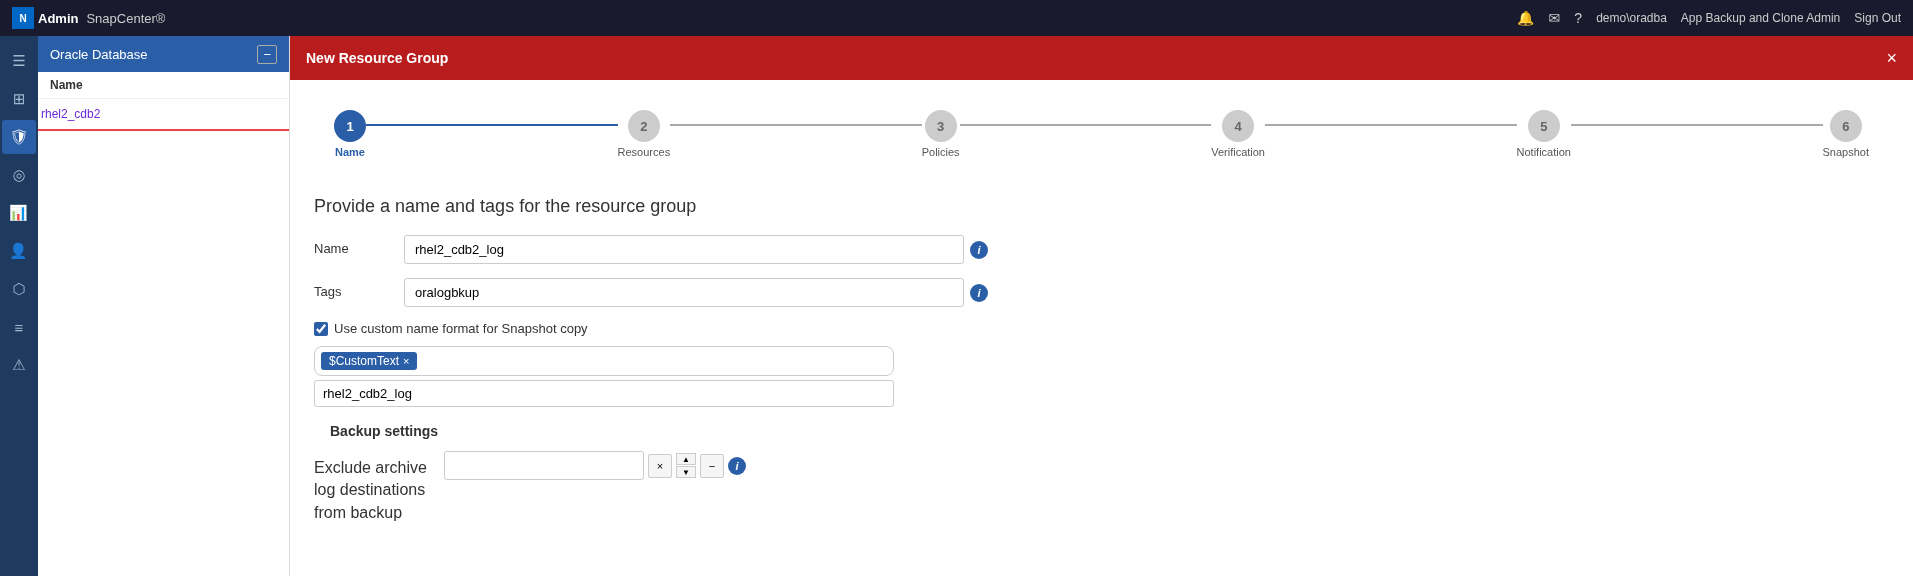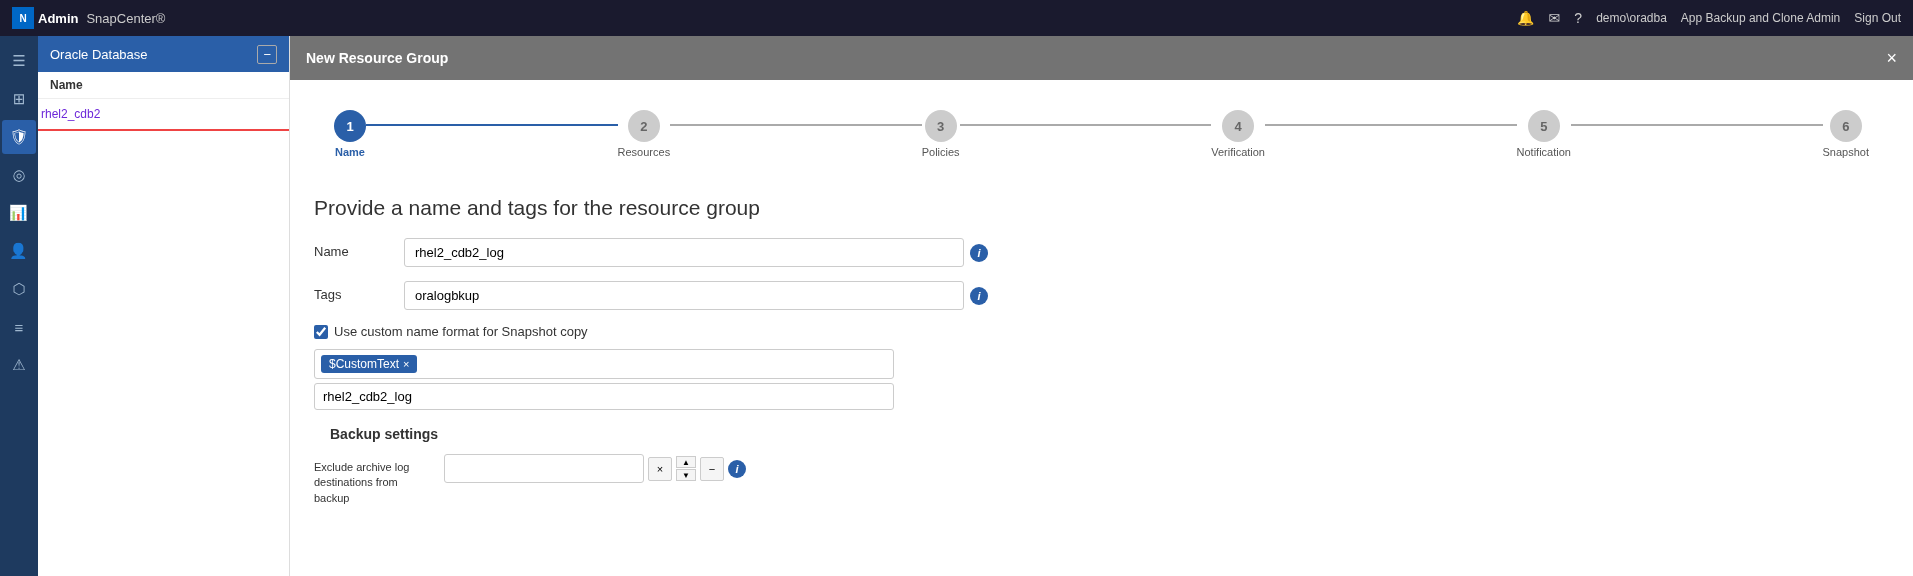--- a/index.html
+++ b/index.html
@@ -102,21 +102,21 @@
     }
 
     
     .main-content {
       flex: 1;
       display: flex;
       flex-direction: column;
       overflow: hidden;
     }
     .main-header {
-      background: #737373;
+      background: #b91c1c;
       color: white;
       padding: 10px 16px;
       font-size: 14px;
       font-weight: bold;
       display: flex;
       align-items: center;
       justify-content: space-between;
       height: 44px;
     }
     .main-body {
@@ -168,21 +168,21 @@
       background: #aaa;
       margin-bottom: 18px;
       min-width: 60px;
     }
     .wizard-connector.done {
       background: #2a5fa8;
     }
 
     
     .form-section-title {
-      font-size: 21px;
+      font-size: 18px;
       color: #333;
       margin-bottom: 18px;
       font-weight: normal;
     }
     .form-row {
       display: flex;
       align-items: flex-start;
       margin-bottom: 14px;
       gap: 10px;
     }
@@ -241,21 +241,21 @@
 
     
     .custom-text-container {
       display: flex;
       flex-direction: column;
       gap: 4px;
       max-width: 580px;
     }
     .tag-bar {
       border: 1px solid #ccc;
-      border-radius: 3px;
+      border-radius: 8px;
       padding: 4px 6px;
       display: flex;
       align-items: center;
       gap: 4px;
       min-height: 30px;
     }
     .tag-item {
       background: #2a5fa8;
       color: white;
       padding: 2px 8px;
@@ -286,21 +286,21 @@
       margin-bottom: 12px;
       margin-top: 6px;
     }
     .archive-row {
       display: flex;
       align-items: flex-start;
       gap: 10px;
       margin-bottom: 10px;
     }
     .archive-label {
-      font-size: 11px;
+      font-size: 16px;
       color: #333;
       width: 120px;
       flex-shrink: 0;
       padding-top: 6px;
       line-height: 1.4;
     }
     .archive-input-group {
       display: flex;
       align-items: center;
       gap: 4px;

